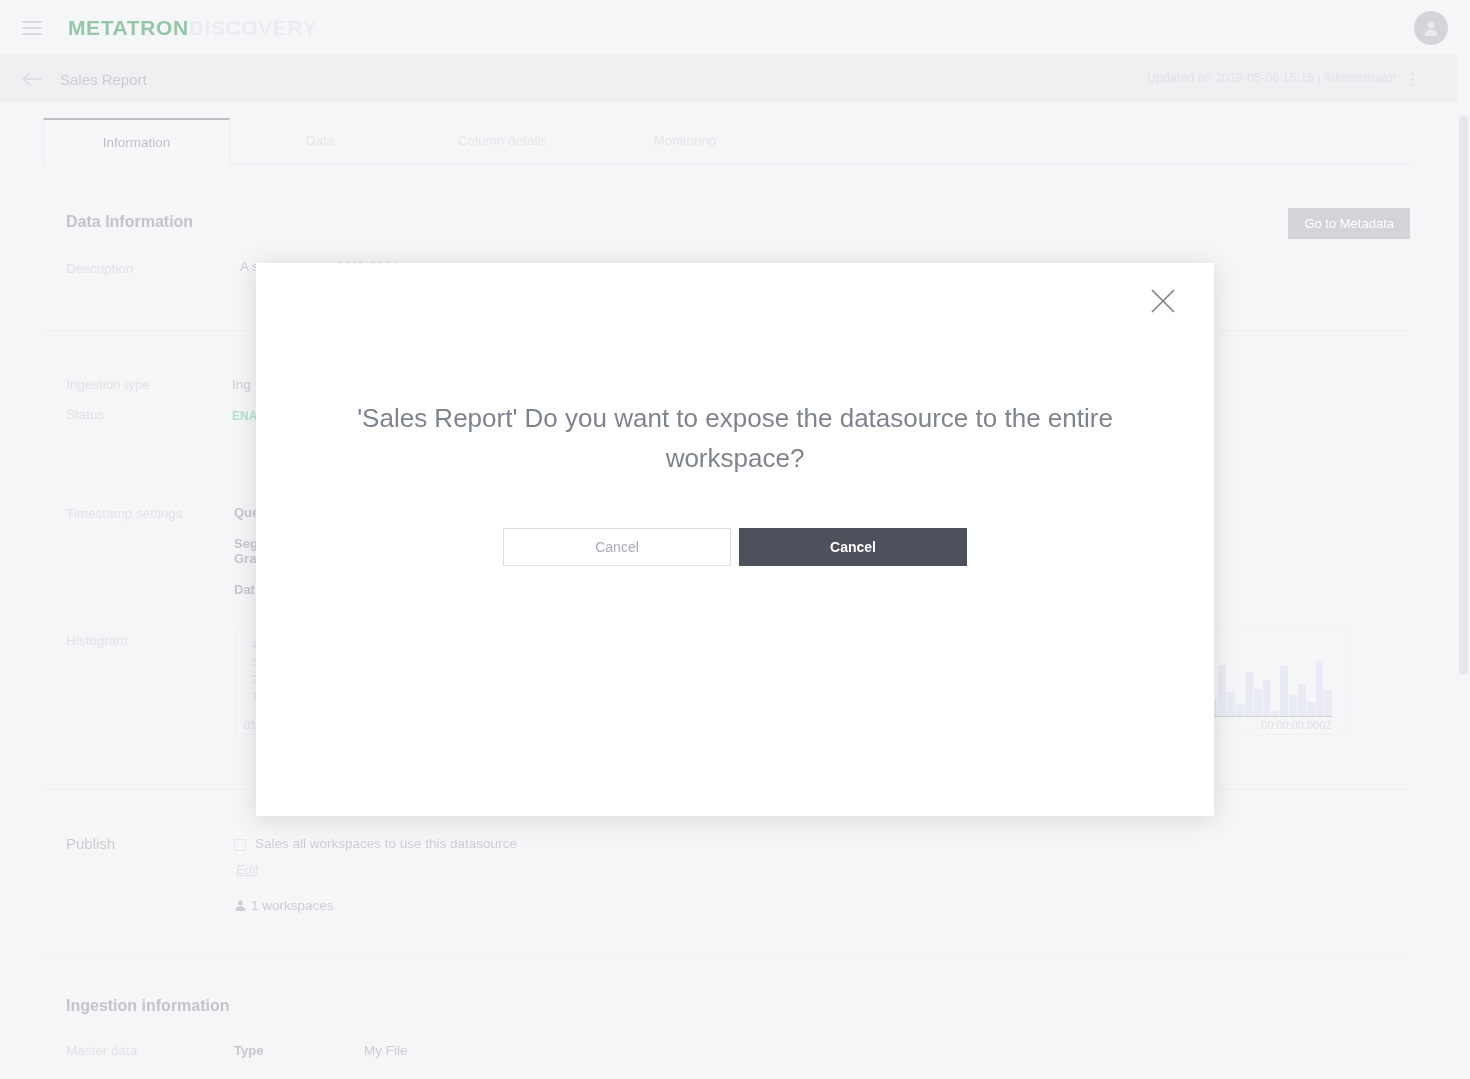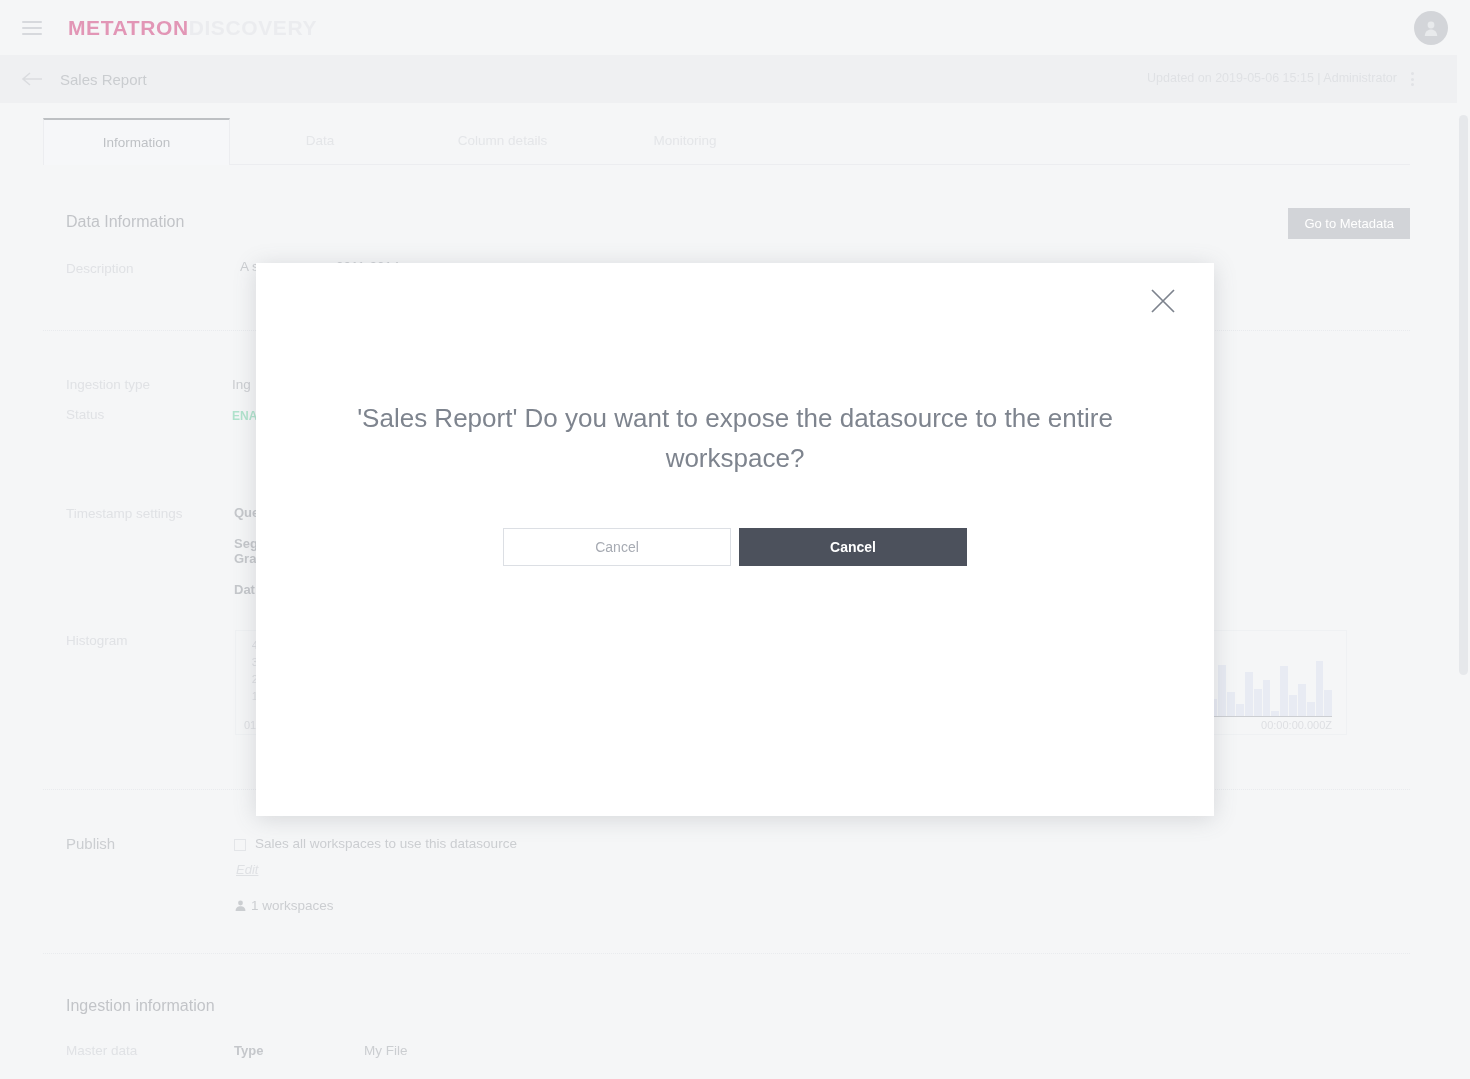--- a/index.html
+++ b/index.html
@@ -20,21 +20,21 @@
   .hamburger {
     width: 20px; height: 14px; margin-left: 22px;
     display: flex; flex-direction: column; justify-content: space-between;
     cursor: pointer;
   }
   .hamburger span { display: block; height: 2px; background: #a7abb3; border-radius: 1px; }
   .brand {
     margin-left: 26px; font-size: 21px; font-weight: bold;
     letter-spacing: 0.6px; line-height: 1;
   }
-  .brand .b1 { color: #be185d; }
+  .brand .b1 { color: #15803d; }
   .brand .b2 { color: #d3d6db; }
   .avatar {
     position: absolute; right: 22px; top: 11px;
     width: 34px; height: 34px; border-radius: 50%;
     background: #9ea3ab;
     display: flex; align-items: center; justify-content: center;
     cursor: pointer;
   }
   .avatar svg { display: block; }
 
@@ -94,21 +94,21 @@
     border-bottom: 1px solid #eceef1;
     height: 48px; line-height: 45px;
   }
 
   
   .content {
     position: absolute; top: 165px; left: 0; width: 1457px; bottom: 0;
     background: #e8eaed;
   }
   .section-title {
-    position: absolute; font-size: 16px; font-weight: normal; color: #787d85;
+    position: absolute; font-size: 16px; font-weight: bold; color: #787d85;
   }
   .row-label {
     position: absolute; font-size: 13.5px; color: #babec5;
   }
   .row-val {
     position: absolute; font-size: 13.5px; color: #8d9299;
   }
   .row-sub {
     position: absolute; font-size: 13px; color: #7e848c; font-weight: bold;
   }

